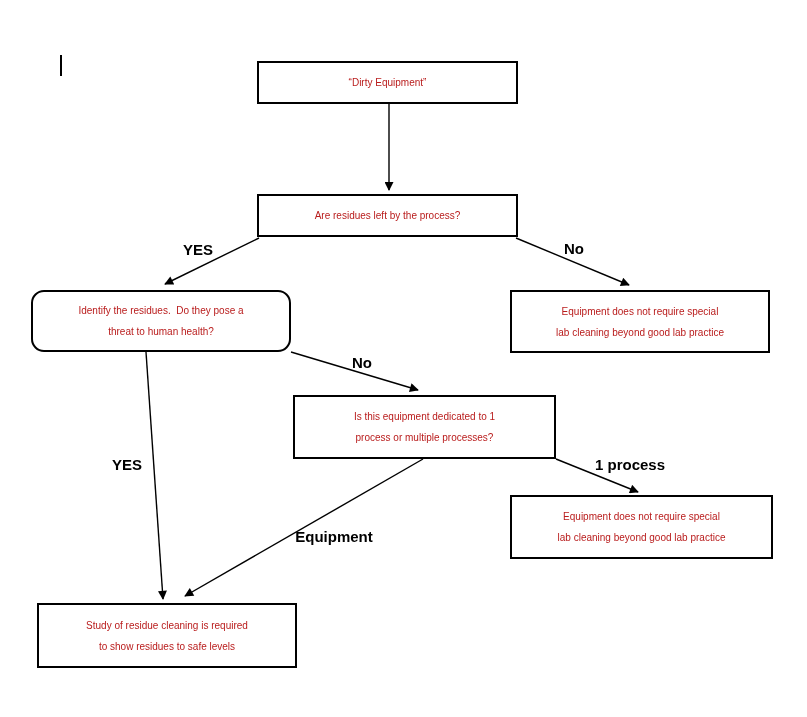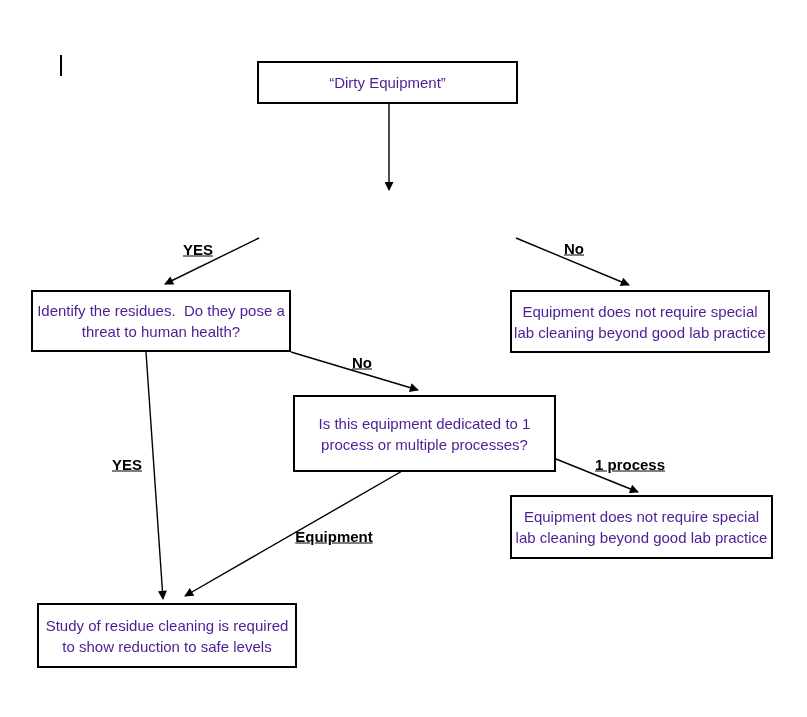--- a/index.html
+++ b/index.html
@@ -20,33 +20,32 @@
     position: absolute;
     box-sizing: border-box;
     border: 2px solid #000000;
     background: #ffffff;
     display: flex;
     align-items: center;
     justify-content: center;
     text-align: center;
   }
   .node-text {
-    font-size: 15px;
+    font-size: 10px;
     line-height: 21px;
     white-space: pre-wrap;
-    color: #4c1d95;
+    color: #b91c1c;
   }
   .edge-label {
     position: absolute;
     transform: translate(-50%, -50%);
     font-size: 15px;
     font-weight: bold;
     white-space: nowrap;
     color: #000000;
-    text-decoration: underline;
   }
   #arrow-layer {
     position: absolute;
     left: 0;
     top: 0;
     width: 807px;
     height: 717px;
   }
   #text-caret {
     position: absolute;
@@ -78,44 +77,47 @@
       <line x1="146" y1="352" x2="163" y2="599" marker-end="url(#arrowhead)"></line>
       <line x1="556" y1="459" x2="638" y2="492" marker-end="url(#arrowhead)"></line>
       <line x1="423" y1="459" x2="185" y2="596" marker-end="url(#arrowhead)"></line>
     </g>
   </svg>
 
   <div class="node" style="left:257px; top:61px; width:261px; height:43px;">
     <span class="node-text">“Dirty Equipment”</span>
   </div>
 
+  <div class="node" style="left:257px; top:194px; width:261px; height:43px;">
+    <span class="node-text">Are residues left by the process?</span>
+  </div>
 
-  <div class="node" style="left:31px; top:290px; width:260px; height:62px;">
+  <div class="node" style="left:31px; top:290px; width:260px; height:62px;border-radius:13px;">
     <span class="node-text">Identify the residues.  Do they pose a
 threat to human health?</span>
   </div>
 
   <div class="node" style="left:510px; top:290px; width:260px; height:63px;">
     <span class="node-text">Equipment does not require special
 lab cleaning beyond good lab practice</span>
   </div>
 
-  <div class="node" style="left:293px; top:395px; width:263px; height:77px;">
+  <div class="node" style="left:293px; top:395px; width:263px; height:64px;">
     <span class="node-text">Is this equipment dedicated to 1
 process or multiple processes?</span>
   </div>
 
   <div class="node" style="left:510px; top:495px; width:263px; height:64px;">
     <span class="node-text">Equipment does not require special
 lab cleaning beyond good lab practice</span>
   </div>
 
   <div class="node" style="left:37px; top:603px; width:260px; height:65px;">
     <span class="node-text">Study of residue cleaning is required
-to show reduction to safe levels</span>
+to show residues to safe levels</span>
   </div>
 
   <span class="edge-label" style="left:198px; top:249px;">YES</span>
 
   <span class="edge-label" style="left:574px; top:248px;">No</span>
 
   <span class="edge-label" style="left:362px; top:362px;">No</span>
 
   <span class="edge-label" style="left:127px; top:464px;">YES</span>
 

